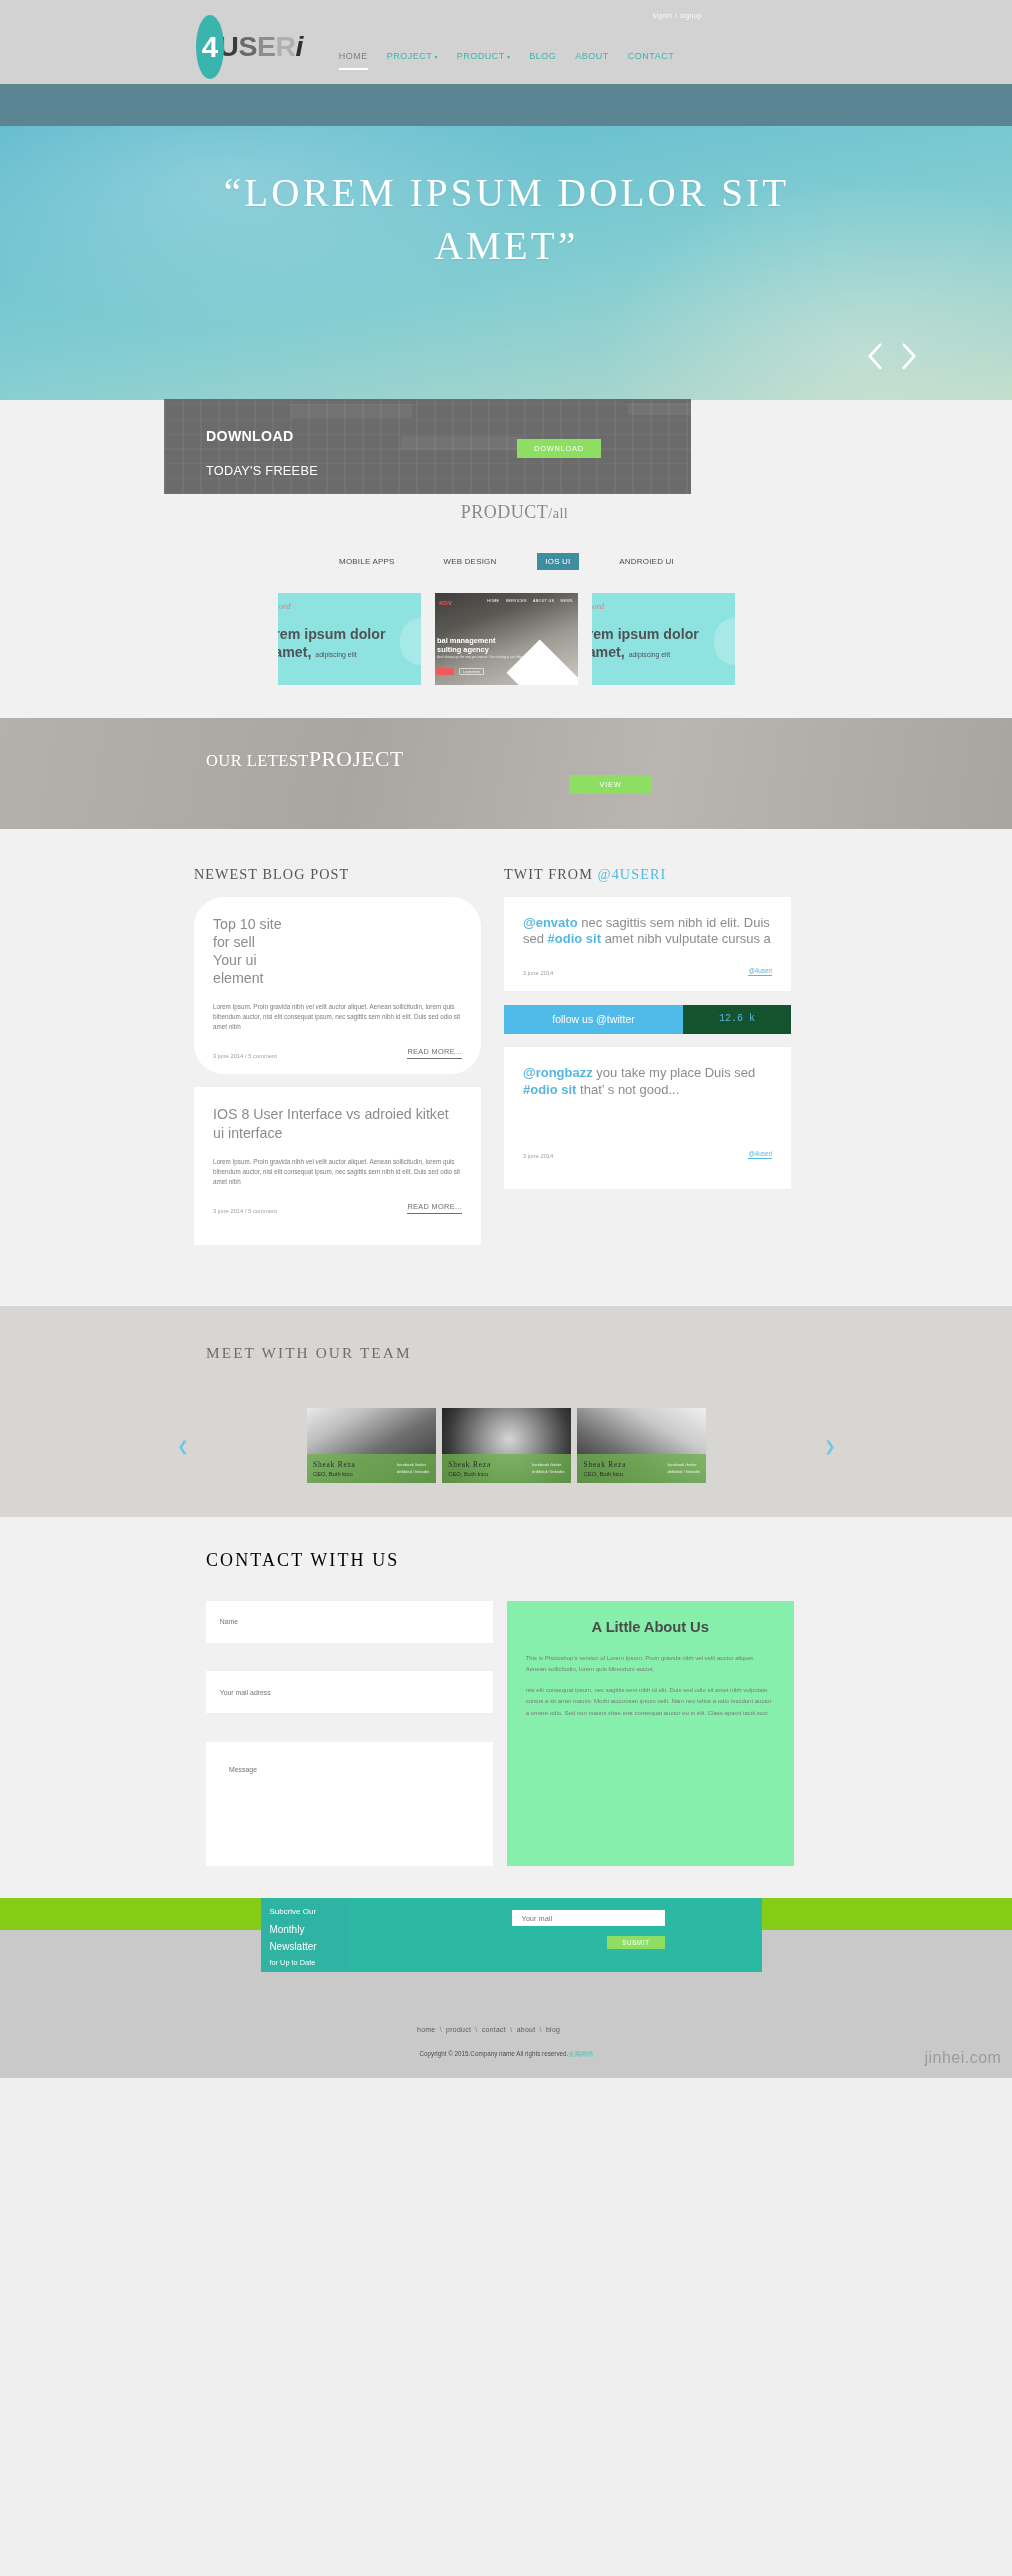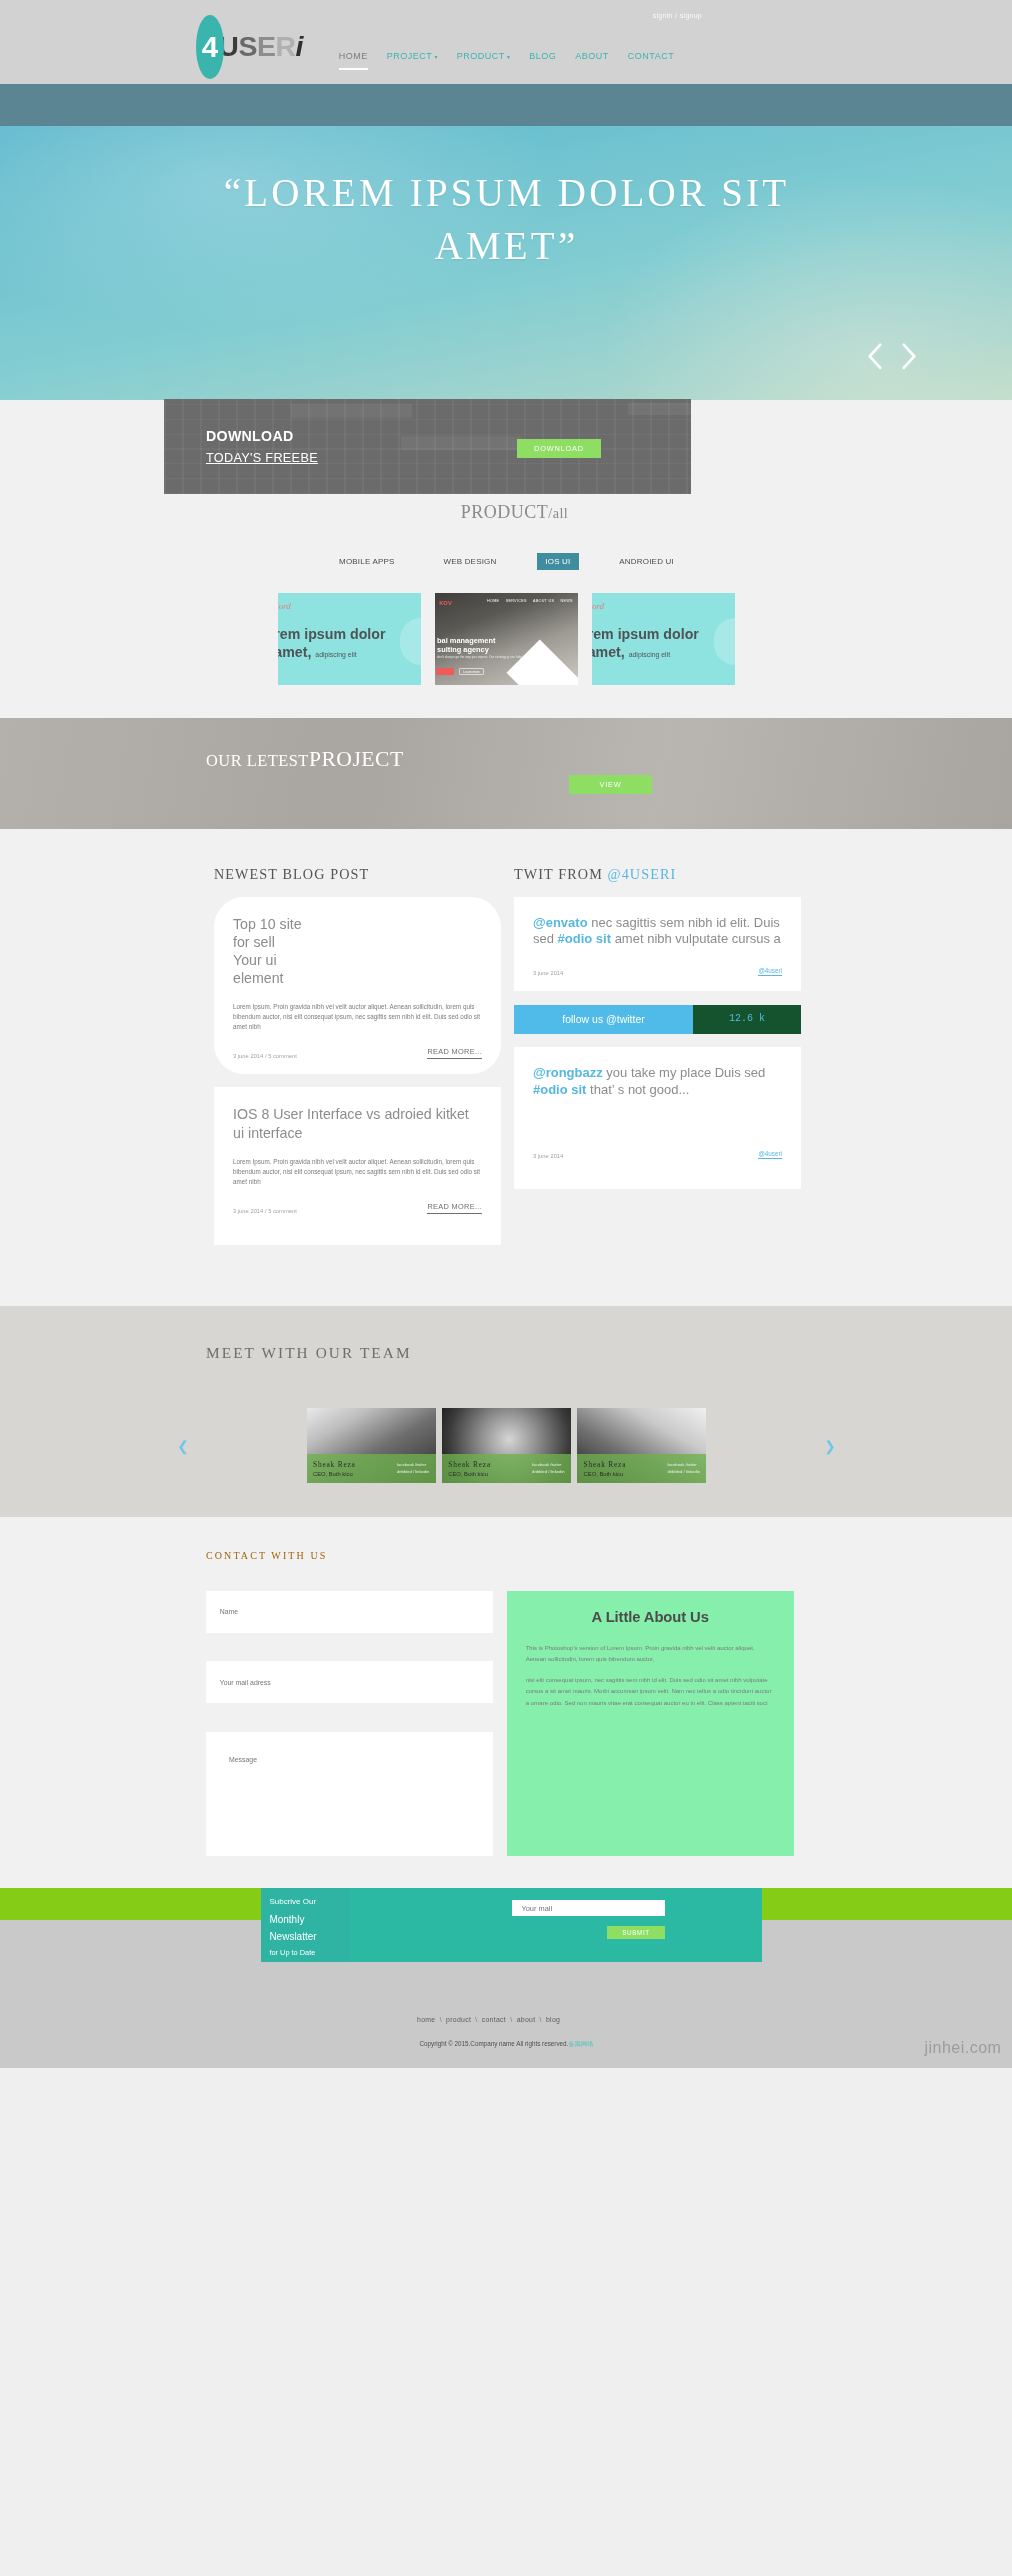--- a/index.html
+++ b/index.html
@@ -92,21 +92,21 @@
     background-image:
       repeating-linear-gradient(0deg, rgba(255,255,255,0.045) 0 1.1px, rgba(0,0,0,0) 1.1px 14.8px),
       repeating-linear-gradient(90deg, rgba(255,255,255,0.05) 0 1.6px, rgba(0,0,0,0) 1.6px 18px);
     opacity:0.95;
   }
   .dl-chip {
     position:absolute; background:rgba(255,255,255,0.06); border-radius:1.6px;
   }
   .dl-texts { position:absolute; left:42px; top:28.5px; color:#fff; }
   .dl-title { font-size:14.2px; font-weight:700; letter-spacing:0.3px; }
-  .dl-sub { font-size:12.7px; letter-spacing:0.3px; margin-top:7px; font-weight:300;text-decoration:underline; }
+  .dl-sub { font-size:12.7px; letter-spacing:0.3px; margin-top:20px; font-weight:300; }
   .dl-btn {
     position:absolute; right:90px; top:40px;
     background:#8ede63; color:#fff;
     width:84px; height:19px; line-height:19px; text-align:center;
     font-size:7.4px; letter-spacing:0.8px; cursor:pointer;
   }
   .product-sec { padding:57px 0 33px; background:#f1f1f1; }
   .inner { width:633px; margin:0 auto; position:relative; }
   .sec-title {
     font-family:"Liberation Serif", serif;
@@ -155,21 +155,21 @@
   .latest-title .small { font-size:16.4px; }
   .latest-title .big { font-size:21.6px; }
   .latest-btn {
     position:absolute; left:379px; top:57px; width:83px; height:19px;
     background:#8ede63; color:#fff; font-size:7.4px; letter-spacing:0.8px;
     text-align:center; line-height:19px; cursor:pointer;
   }
 
   
   .blog-sec { background:#f1f1f1; padding:37px 0 47px; }
-  .bt-cols { display:flex; gap:13px; margin-left:24px; }
+  .bt-cols { display:flex; gap:23px; margin-left:4px; }
   .col-blog { width:287px; }
   .col-twit { width:287px; }
   .col-head {
     font-family:"Liberation Serif", serif; font-size:14.2px; color:#555;
     letter-spacing:1.1px; margin-bottom:13.7px;
   }
   .col-head .hl { color:#56b8e0; }
   .card { background:#fff; padding:18px 19px 14.8px; margin-bottom:13.7px; }
   .blog-title { font-size:14.2px; color:#8c8c8c; font-weight:400; line-height:1.28; }
   .blog-body { font-size:6.3px; color:#7b7b7b; line-height:1.62; margin-top:14.8px; }
@@ -218,21 +218,21 @@
   .m-name { font-family:"Liberation Serif", serif; font-size:7.4px; color:#2d2d2d; letter-spacing:0.8px; }
   .m-role { font-size:5.8px; color:#2d2d2d; margin-top:2.1px; }
   .m-right { font-size:4.2px; color:#ededed; line-height:1.7; text-align:left; }
   .team-arw { position:absolute; top:50%; transform:translateY(-50%); color:#6cc8e6; font-size:13.7px; cursor:pointer; }
   .team-arw.l { left:-12.7px; }
   .team-arw.r { right:-12.7px; }
 
   
   .contact { background:#f1f1f1; padding:33px 0 32px; }
   .contact-title {
-    font-family:"Liberation Serif", serif; font-size:10px; color:#a16207;
+    font-family:"Liberation Serif", serif; font-size:18px; color:#000000;
     letter-spacing:2.1px; margin-left:16px;
   }
   .contact-row { display:flex; gap:13.7px; margin-top:29.5px; margin-left:16px; }
   .form-col { width:287px; }
   .fld { background:#fff; width:100%; border:0; outline:none; display:block;
          font-family:"Liberation Sans", sans-serif; font-size:6.9px; color:#9b9b9b; }
   .fld.one { height:42px; padding:0 13.7px; margin-bottom:28.5px; }
   .fld.area { height:124px; padding:23px; resize:none; line-height:1.5; }
   .about-col { width:287px; background:#86efac; padding:18px 19px; }
   .about-h { font-size:14.8px; color:#4c4c4c; font-weight:700; text-align:center; letter-spacing:-0.1px; }

